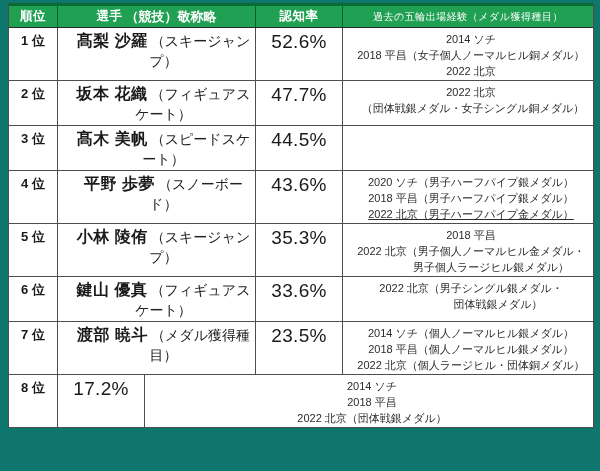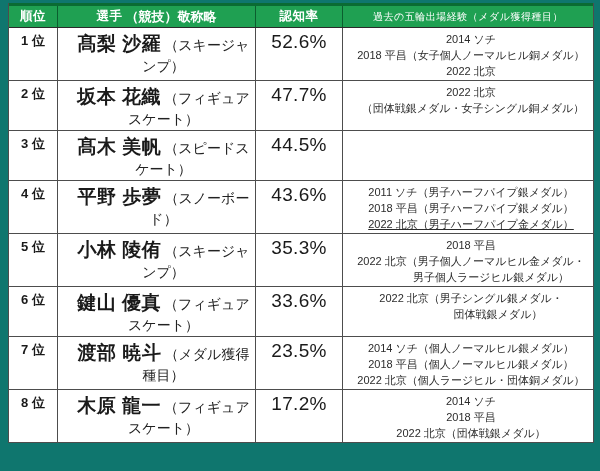--- a/index.html
+++ b/index.html
@@ -38,21 +38,21 @@
   .header .cell{height:100%;display:flex;align-items:center;justify-content:center;padding:0;}
   .header .c-rank,.header .c-ath,.header .c-rate{border-right:1px solid #0b5e2f;}
   .h-main{font-weight:bold;font-size:12.5px;letter-spacing:0.5px;}
   .h-sub{font-weight:bold;font-size:13px;margin-left:3px;letter-spacing:0;}
   .h-hist{font-weight:normal;font-size:10px;letter-spacing:0.5px;}
   
   .body-row{border-bottom:1px solid #4d4d4d;background:#ffffff;}
   .body-row:last-child{border-bottom:none;}
   .body-row .cell{padding-top:3px;padding-bottom:1px;text-align:center;}
   .rank{font-weight:bold;font-size:13px;}
-  .name{font-weight:bold;font-size:19px;letter-spacing:0.5px;}
+  .name{font-weight:bold;font-size:16px;letter-spacing:0.5px;}
   .sport{font-size:14px;color:#222222;margin-left:3px;}
   .rate{font-weight:normal;font-size:19px;letter-spacing:0.3px;}
   .hline{font-size:11px;line-height:16px;color:#2b2b2b;white-space:nowrap;}
 </style>
 </head>
 <body>
 
 <div class="page">
   <div class="tbl">
     <div class="row header">
@@ -104,21 +104,21 @@
     <div class="cell c-rate"><span class="rate">44.5%</span></div>
   </div>
 
   <div class="row body-row">
     <div class="cell c-rank"><span class="rank">4 位</span></div>
     <div class="cell c-ath">
       <span class="name">平野 歩夢</span><span class="sport">（スノーボード）</span>
     </div>
     <div class="cell c-rate"><span class="rate">43.6%</span></div>
     <div class="cell c-hist">
-            <div class="hline" style="padding-left: 0px;">2011 ソチ（男子ハーフパイプ銀メダル）</div>
+            <div class="hline" style="padding-left: 0px;">2020 ソチ（男子ハーフパイプ銀メダル）</div>
             <div class="hline" style="padding-left: 0px;">2018 平昌（男子ハーフパイプ銀メダル）</div>
             <div class="hline" style="padding-left: 0px; text-decoration: underline;">2022 北京（男子ハーフパイプ金メダル）</div>
           </div>
   </div>
 
   <div class="row body-row">
     <div class="cell c-rank"><span class="rank">5 位</span></div>
     <div class="cell c-ath">
       <span class="name">小林 陵侑</span><span class="sport">（スキージャンプ）</span>
     </div>
@@ -150,23 +150,20 @@
     <div class="cell c-rate"><span class="rate">23.5%</span></div>
     <div class="cell c-hist">
             <div class="hline" style="padding-left: 0px;">2014 ソチ（個人ノーマルヒル銀メダル）</div>
             <div class="hline" style="padding-left: 0px;">2018 平昌（個人ノーマルヒル銀メダル）</div>
             <div class="hline" style="padding-left: 0px;">2022 北京（個人ラージヒル・団体銅メダル）</div>
           </div>
   </div>
 
   <div class="row body-row">
     <div class="cell c-rank"><span class="rank">8 位</span></div>
-    <div class="cell c-ath">
-      <span class="name">木原 龍一</span><span class="sport">（フィギュアスケート）</span>
-    </div>
     <div class="cell c-rate"><span class="rate">17.2%</span></div>
     <div class="cell c-hist">
             <div class="hline" style="padding-left: 0px;">2014 ソチ</div>
             <div class="hline" style="padding-left: 0px;">2018 平昌</div>
             <div class="hline" style="padding-left: 0px;">2022 北京（団体戦銀メダル）</div>
           </div>
   </div>
 </div>
   </div>
 </div>

